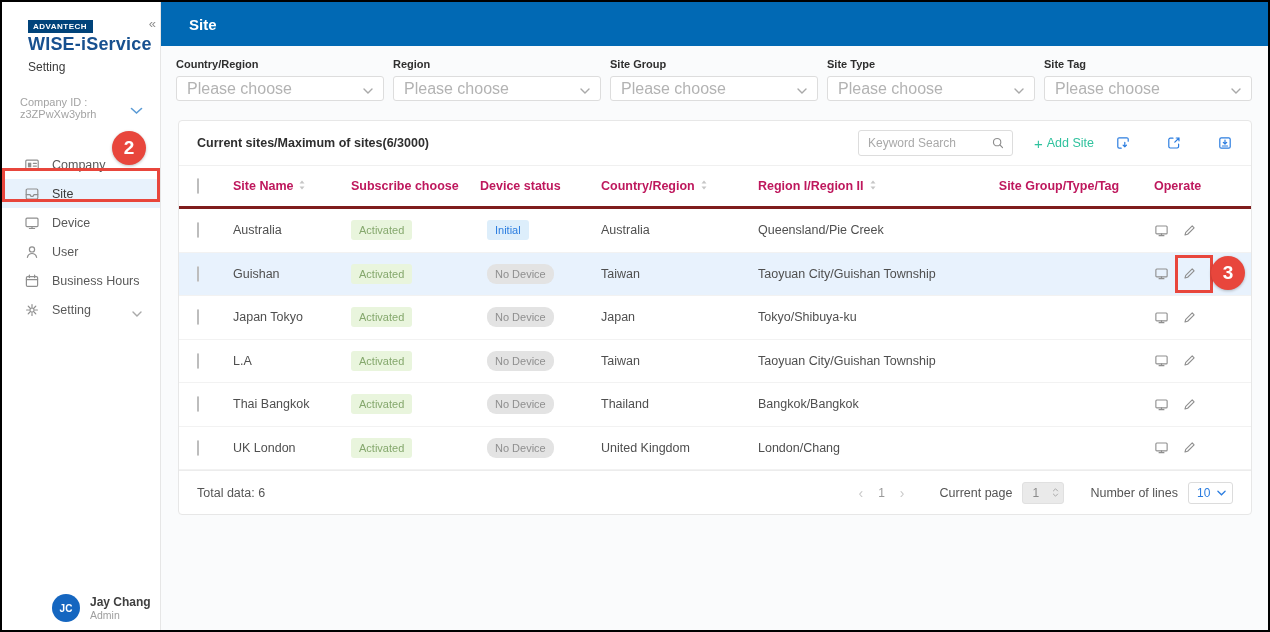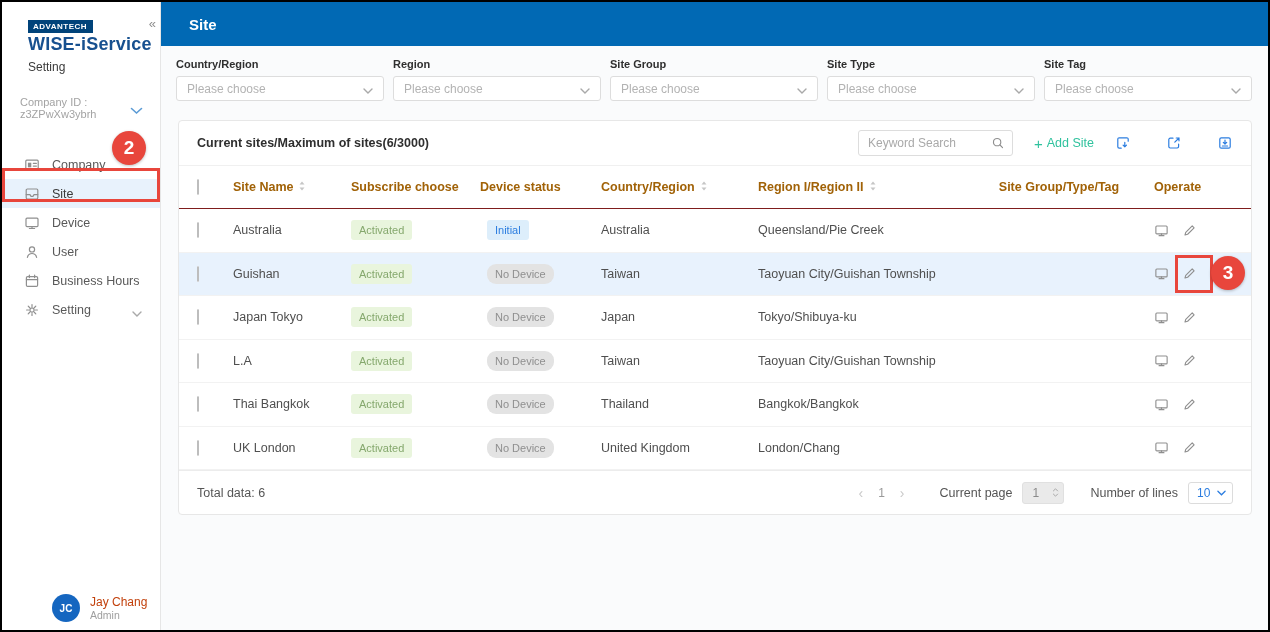--- a/index.html
+++ b/index.html
@@ -28,35 +28,35 @@
                gap:12px; font-size:12.5px; color:#595959; cursor:pointer; position:relative; }
   .menu-item.selected { background:#e8f2fc; color:#3a3a3a; }
   .mi-icon { width:16px; height:16px; color:#8f8f8f; display:flex; align-items:center; }
   .mi-icon svg { width:16px; height:16px; }
   .mi-sub-chevron { position:absolute; right:18px; top:11px; }
   .user-block { position:absolute; left:50px; bottom:8px; display:flex;
                 align-items:center; gap:10px; }
   .avatar { width:28px; height:28px; border-radius:50%; background:#1566c0;
             color:#fff; font-size:10px; font-weight:bold; display:flex;
             align-items:center; justify-content:center; }
-  .user-name { color:#c2410c; font-size:12px; font-weight:normal; line-height:1.2; }
+  .user-name { color:#404040; font-size:12px; font-weight:bold; line-height:1.2; }
   .user-role { color:#9e9e9e; font-size:10.5px; }
 
   
   .main { flex:1; display:flex; flex-direction:column; background:#fafbfc; min-width:0; }
   .topbar { height:44px; background:#0169b4; color:#fff; display:flex;
             align-items:center; padding-left:28px; font-size:15px; font-weight:bold;
             flex-shrink:0; }
   .filters { display:flex; gap:9px; padding:12px 16px 0 15px; }
   .filter { width:209px; }
   .filter-label { font-size:11px; font-weight:bold; color:#2f2f2f; margin-bottom:6px; }
   .select-box { height:25px; border:1px solid #ddd; border-radius:3px; background:#fff;
                 display:flex; align-items:center; justify-content:space-between;
                 padding:0 10px; cursor:pointer; }
-  .select-placeholder { color:#b3b3b3; font-size:12px; }
+  .select-placeholder { color:#b3b3b3; font-size:16px; }
 
   
   .card { margin:19px 0 0 17px; width:1074px; background:#fff;
           border:1px solid #e7e7e7; border-radius:4px; overflow:hidden; }
   .toolbar { height:45px; display:flex; align-items:center; justify-content:space-between;
              padding:0 18px; border-bottom:1px solid #f0f0f0; }
   .summary { font-size:12.5px; font-weight:bold; color:#2f2f2f; }
   .toolbar-right { display:flex; align-items:center; gap:21px; }
   .search-box { width:155px; height:26px; border:1px solid #ddd; border-radius:3px;
                 display:flex; align-items:center; padding:0 7px 0 9px; background:#fff; }
@@ -68,22 +68,22 @@
               color:#30c29e; font-size:12.5px; cursor:pointer;
               font-family:"Liberation Sans",sans-serif; }
   .add-site .plus { font-size:15px; line-height:1; }
   .tool-icon { background:none; border:none; color:#2b7de0; cursor:pointer; padding:0;
                display:flex; margin-left:14px; }
   .tool-icon svg { width:16px; height:16px; }
 
   .trow { display:grid;
           grid-template-columns:36px 118px 129px 121px 157px 206px 190px 1fr;
           align-items:center; padding:0 0 0 18px; }
-  .thead { height:43px; border-bottom:1px solid #7f1d1d; font-weight:bold;
-           font-size:12.5px; color:#a16207; }
+  .thead { height:43px; border-bottom:3px solid #7f1d1d; font-weight:bold;
+           font-size:12.5px; color:#be185d; }
   .th { display:flex; align-items:center; gap:5px; }
   .th.center { justify-content:center; }
   .tbody .trow { height:43.5px; border-bottom:1px solid #f2f2f2; font-size:12.5px;
                  color:#4f4f4f; }
   .tbody .trow.highlighted { background:#e8f2fd; }
   .checkbox { width:13px; height:13px; border:1.5px solid #bdbdbd; border-radius:2px;
               background:#fff; cursor:pointer; }
   .badge { display:inline-block; font-size:11px; padding:4px 8px; border-radius:3px; }
   .badge.green { background:#e9f5dd; color:#85a86d; }
   .badge.blue  { background:#ddeefb; color:#2b7de0; }

